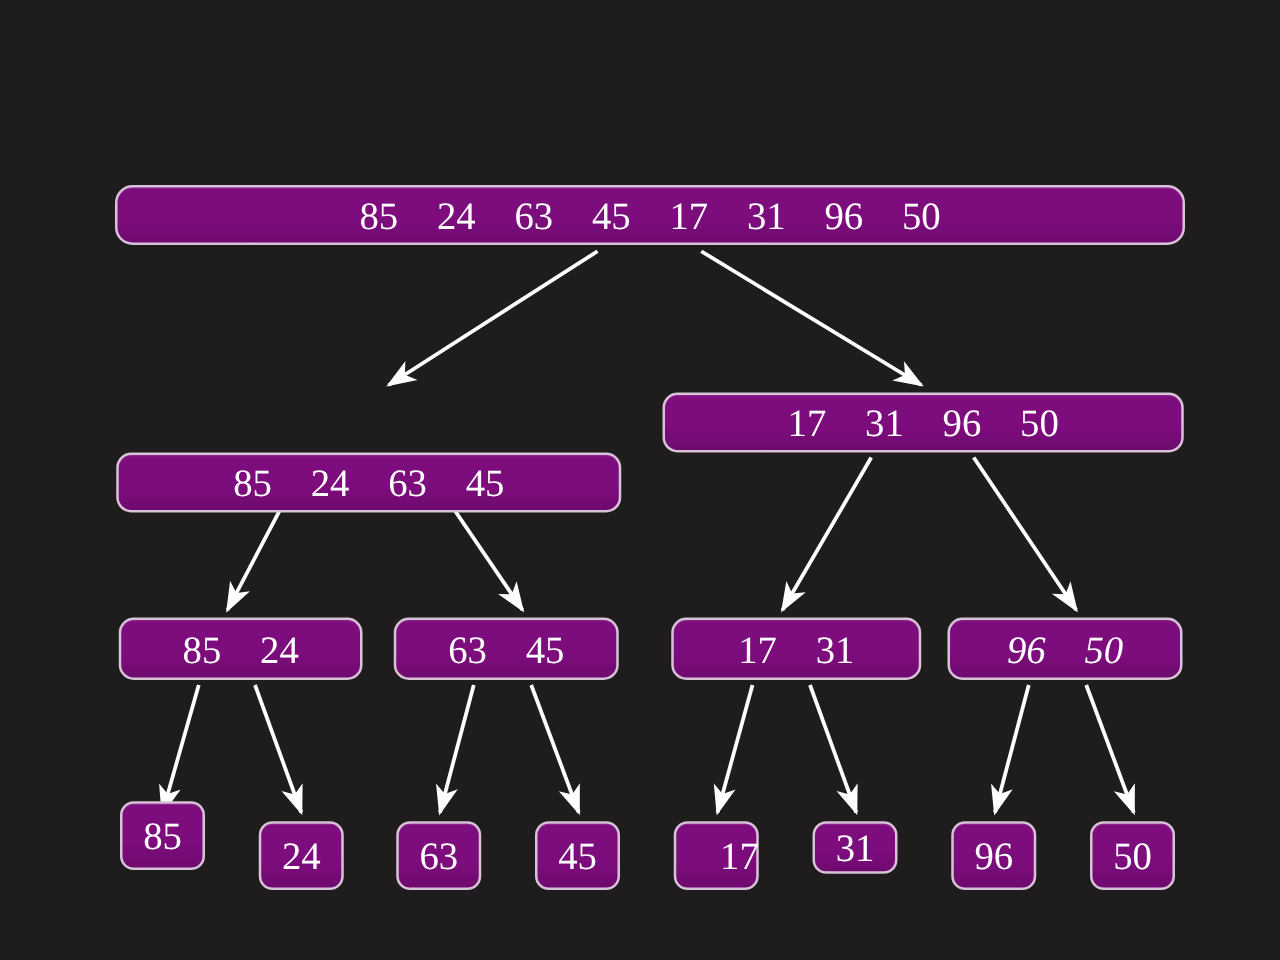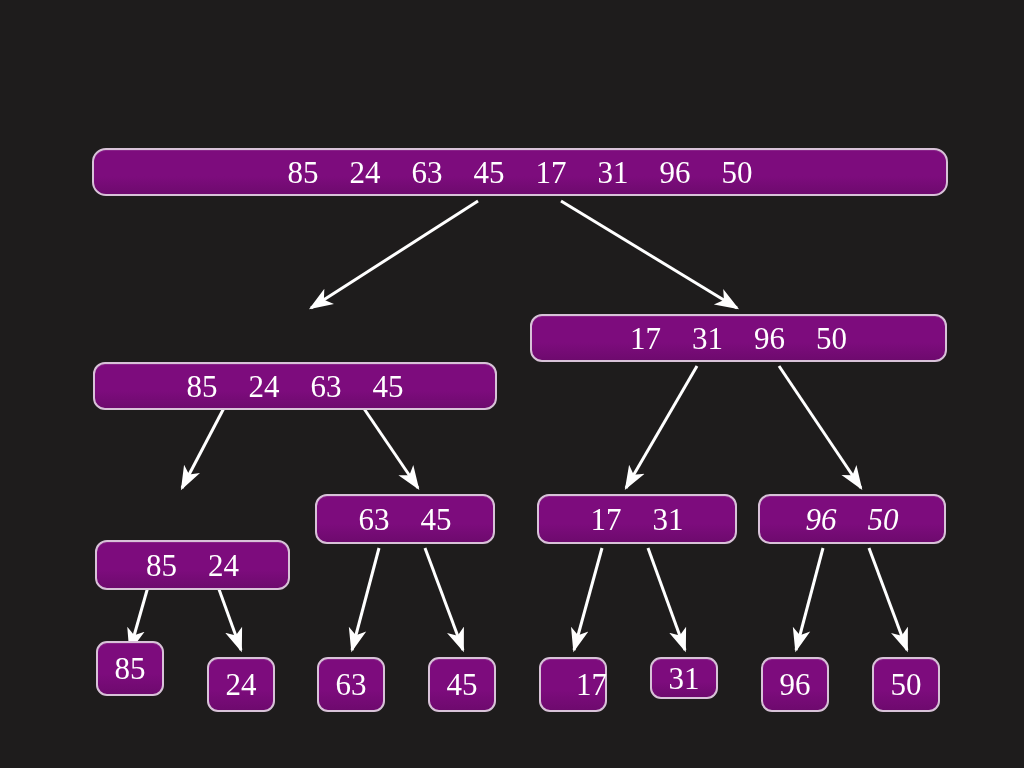--- a/index.html
+++ b/index.html
@@ -85,21 +85,21 @@
   <div id="nodes">
       <div class="node lvl-0" style="left: 92px; top: 148px; width: 856px; height: 48px;">
         <span class="node-text">85    24    63    45    17    31    96    50</span>
       </div>
       <div class="node lvl-1" style="left: 93px; top: 314px; width: 404px; height: 48px; margin-top: 48px;">
         <span class="node-text">85    24    63    45</span>
       </div>
       <div class="node lvl-1" style="left: 530px; top: 314px; width: 417px; height: 48px;">
         <span class="node-text">17    31    96    50</span>
       </div>
-      <div class="node lvl-2" style="left: 95px; top: 494px; width: 195px; height: 50px; margin-top: 46px;">
+      <div class="node lvl-2" style="left: 95px; top: 494px; width: 195px; height: 50px;">
         <span class="node-text">85    24</span>
       </div>
       <div class="node lvl-2" style="left: 315px; top: 494px; width: 180px; height: 50px;">
         <span class="node-text">63    45</span>
       </div>
       <div class="node lvl-2" style="left: 537px; top: 494px; width: 200px; height: 50px;">
         <span class="node-text">17    31</span>
       </div>
       <div class="node lvl-2" style="left: 758px; top: 494px; width: 188px; height: 50px; font-style: italic;">
         <span class="node-text">96    50</span>

